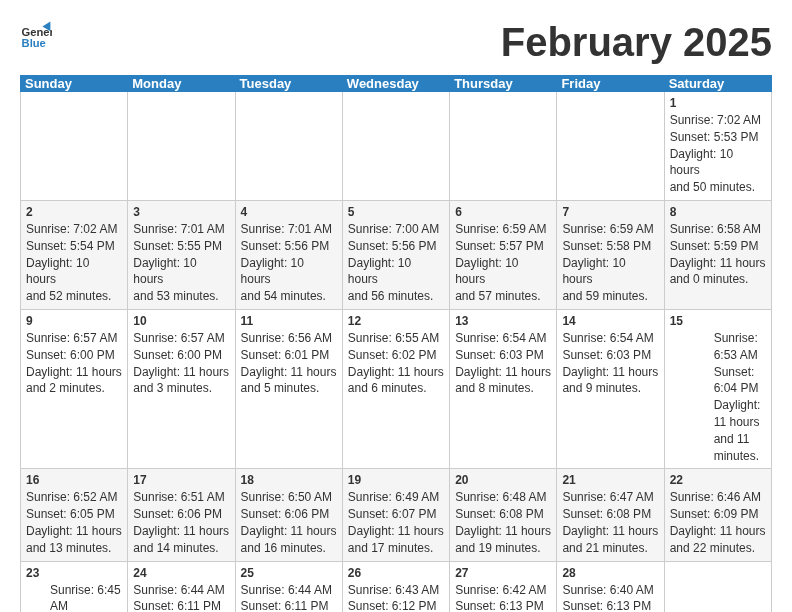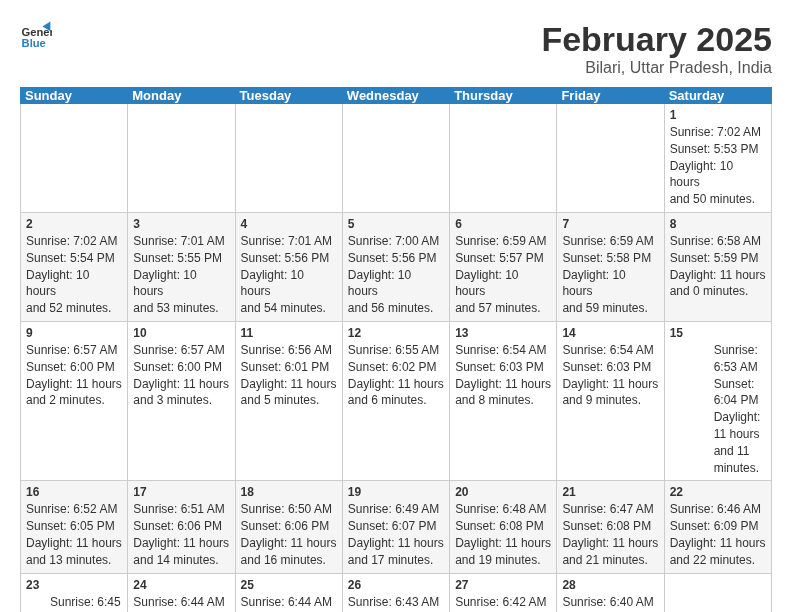--- a/index.html
+++ b/index.html
@@ -22,21 +22,21 @@
       gap: 4px;
     }
     .logo-icon {
       width: 32px;
       height: 32px;
     }
     .title-block {
       text-align: right;
     }
     .month-title {
-      font-size: 34px;
+      font-size: 40px;
       font-weight: bold;
       color: #333;
     }
     .location-title {
       font-size: 16px;
       color: #555;
     }
     .calendar-table {
       width: 100%;
       border-collapse: collapse;
@@ -84,21 +84,20 @@
 <div class="header">
   <div class="logo">
     <svg class="logo-icon" viewBox="0 0 40 40">
       <text x="2" y="20" font-size="14" font-weight="bold" fill="#333">General</text>
       <text x="2" y="34" font-size="14" font-weight="bold" fill="#2a7fc1">Blue</text>
       <polygon points="28,8 38,14 38,2" fill="#2a7fc1"></polygon>
     </svg>
   </div>
   <div class="title-block">
     <div class="month-title">February 2025</div>
-    <div class="location-title">Bilari, Uttar Pradesh, India</div>
   </div>
 </div>
 
 <table class="calendar-table">
   <thead>
     <tr>
     <th>Sunday</th>
         <th>Monday</th>
         <th>Tuesday</th>
         <th>Wednesday</th>

